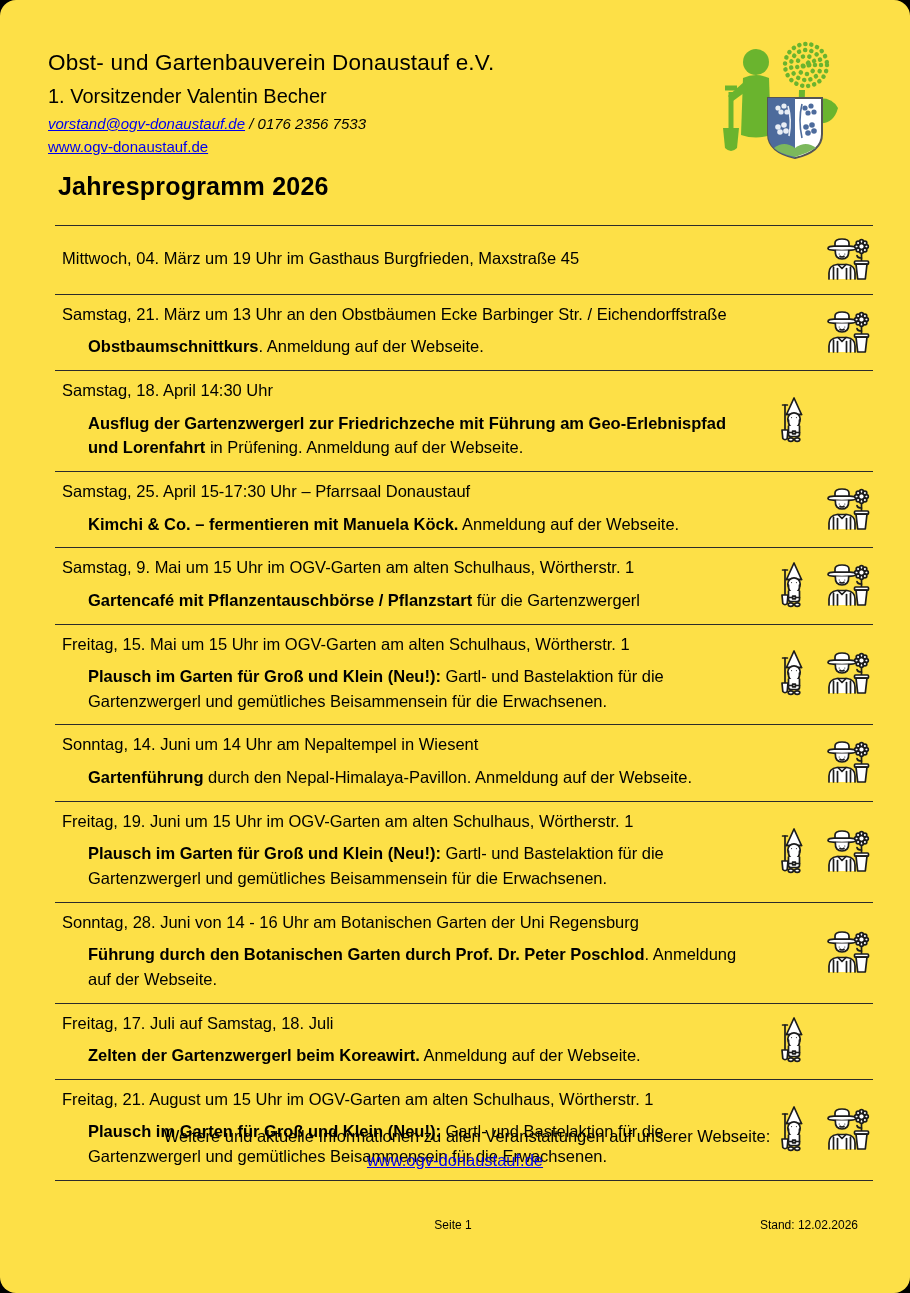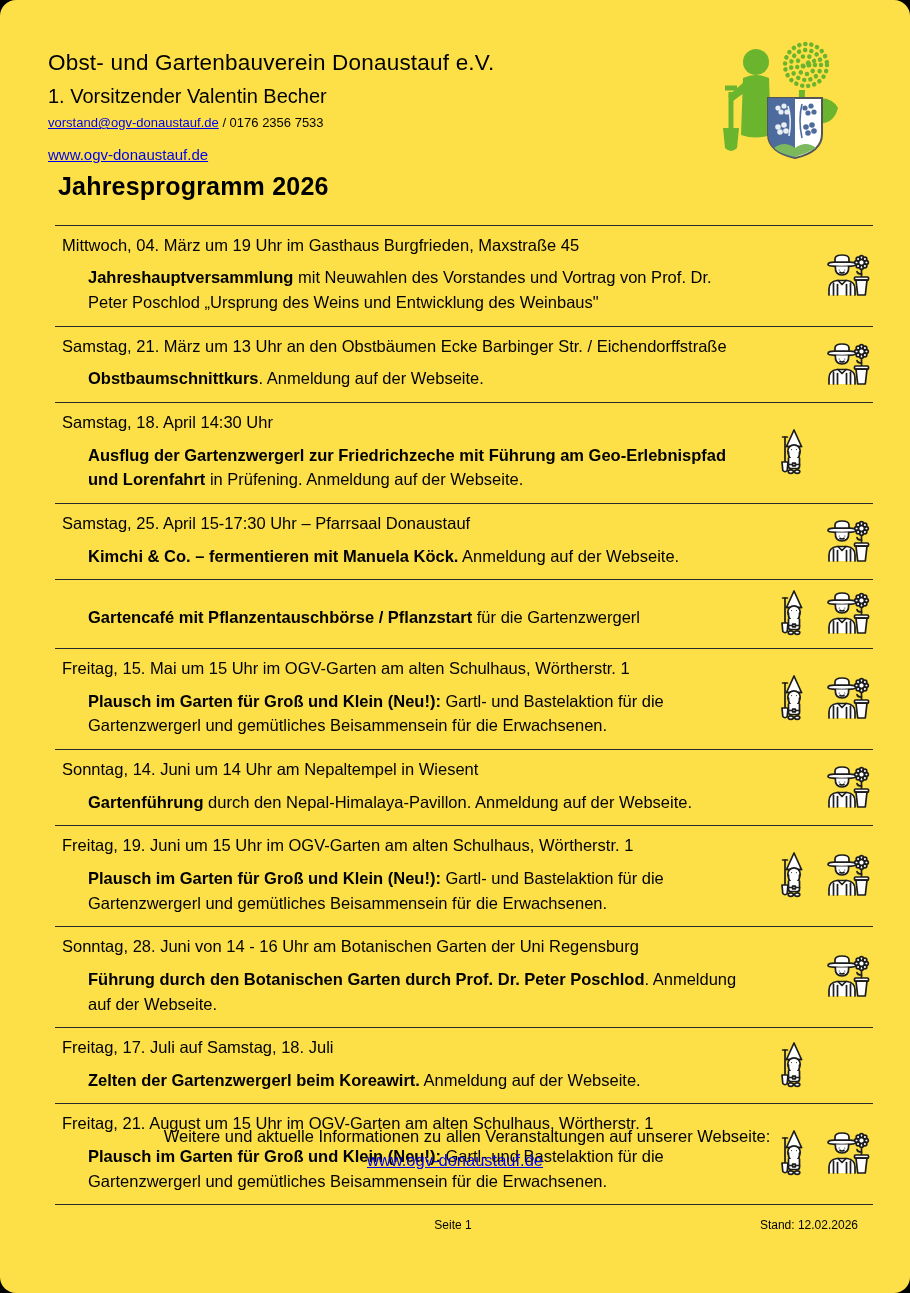--- a/index.html
+++ b/index.html
@@ -6,21 +6,21 @@
   html,body { background:#000; }
   body { font-family:"Liberation Sans", sans-serif; }
   .page {
     width:910px; height:1293px; background:#fde047; border-radius:16px;
     position:relative; overflow:hidden; color:#000;
   }
   
   .header { position:absolute; top:50px; left:48px; }
   .org-name { font-size:22.5px; font-weight:400; letter-spacing:.2px; margin-bottom:9px; }
   .chairman { font-size:20px; margin-bottom:7px; }
-  .contact-line { font-size:13px; margin-bottom:16px; }
+  .contact-line { font-size:15px; margin-bottom:6px;font-style:italic; }
   .phone { color:#000; }
   a.link, .link { color:#0000ee; text-decoration:underline; cursor:pointer; }
   .website-line { font-size:15px; }
   .logo { position:absolute; top:30px; right:40px; width:160px; height:140px; }
   
   .doc-title {
     position:absolute; top:172px; left:58px;
     font-size:25px; font-weight:700; letter-spacing:.2px;
   }
   
@@ -122,21 +122,20 @@
       </g>
     </g>
   </svg>
 
   <div class="doc-title">Jahresprogramm 2026</div>
 
   <div class="events-table">
       <div class="event-row">
     <div class="event-text">
       <div class="event-date">Mittwoch, 04. März um 19 Uhr im Gasthaus Burgfrieden, Maxstraße 45</div>
-      <div class="event-desc"><b>Jahreshauptversammlung</b><span> mit Neuwahlen des Vorstandes und Vortrag von Prof. Dr. Peter Poschlod „Ursprung des Weins und Entwicklung des Weinbaus"</span></div>
     </div>
     <div class="event-icons">
       <div class="icon-slot slot-gnome"></div>
       <div class="icon-slot slot-gardener">
             <svg width="48" height="48" viewBox="0 0 48 48" fill="none" stroke="#1c1c1c" stroke-width="1.7" stroke-linecap="round" stroke-linejoin="round">
     <path d="M12,12 L12,8 Q12,4 19,4 Q26,4 26,8 L26,12" fill="#fff"></path>
     <path d="M5,13.5 Q5,11 12,11.2 L26,11.2 Q33,11 33,13.5 Q33,15.5 19,15.5 Q5,15.5 5,13.5 Z" fill="#fff"></path>
     <path d="M12.3,15.5 Q12,24 19,24 Q26,24 25.7,15.5" fill="#fff"></path>
     <circle cx="16.2" cy="19" r="0.6" fill="#1c1c1c" stroke="none"></circle>
     <circle cx="21.8" cy="19" r="0.6" fill="#1c1c1c" stroke="none"></circle>
@@ -262,20 +261,21 @@
     <line x1="38.5" y1="18.5" x2="38.5" y2="26"></line>
     <path d="M38.5,23 Q34.5,23 34,20.5"></path>
     <rect x="31.5" y="26" width="14" height="3.2" rx="1" fill="#fff"></rect>
     <path d="M33,29.2 L44,29.2 L42.3,44 L34.7,44 Z" fill="#fff"></path>
   </svg>
           </div>
     </div>
   </div>
       <div class="event-row">
     <div class="event-text">
+      <div class="event-date">Samstag, 9. Mai um 15 Uhr im OGV-Garten am alten Schulhaus, Wörtherstr. 1</div>
       <div class="event-desc"><b>Gartencafé mit Pflanzentauschbörse / Pflanzstart</b><span> für die Gartenzwergerl</span></div>
     </div>
     <div class="event-icons">
       <div class="icon-slot slot-gnome">
             <svg width="40" height="48" viewBox="0 0 40 48" fill="none" stroke="#1c1c1c" stroke-width="1.7" stroke-linecap="round" stroke-linejoin="round">
     <line x1="11" y1="9" x2="11" y2="34"></line>
     <line x1="8.6" y1="9" x2="13.4" y2="9"></line>
     <path d="M8,34 L14,34 L13.2,42.5 Q11,44.8 8.8,42.5 Z" fill="#fff"></path>
     <path d="M20,2 L12.5,18.5 L27.5,18.5 Z" fill="#fff"></path>
     <line x1="12.5" y1="18.5" x2="27.5" y2="18.5"></line>

